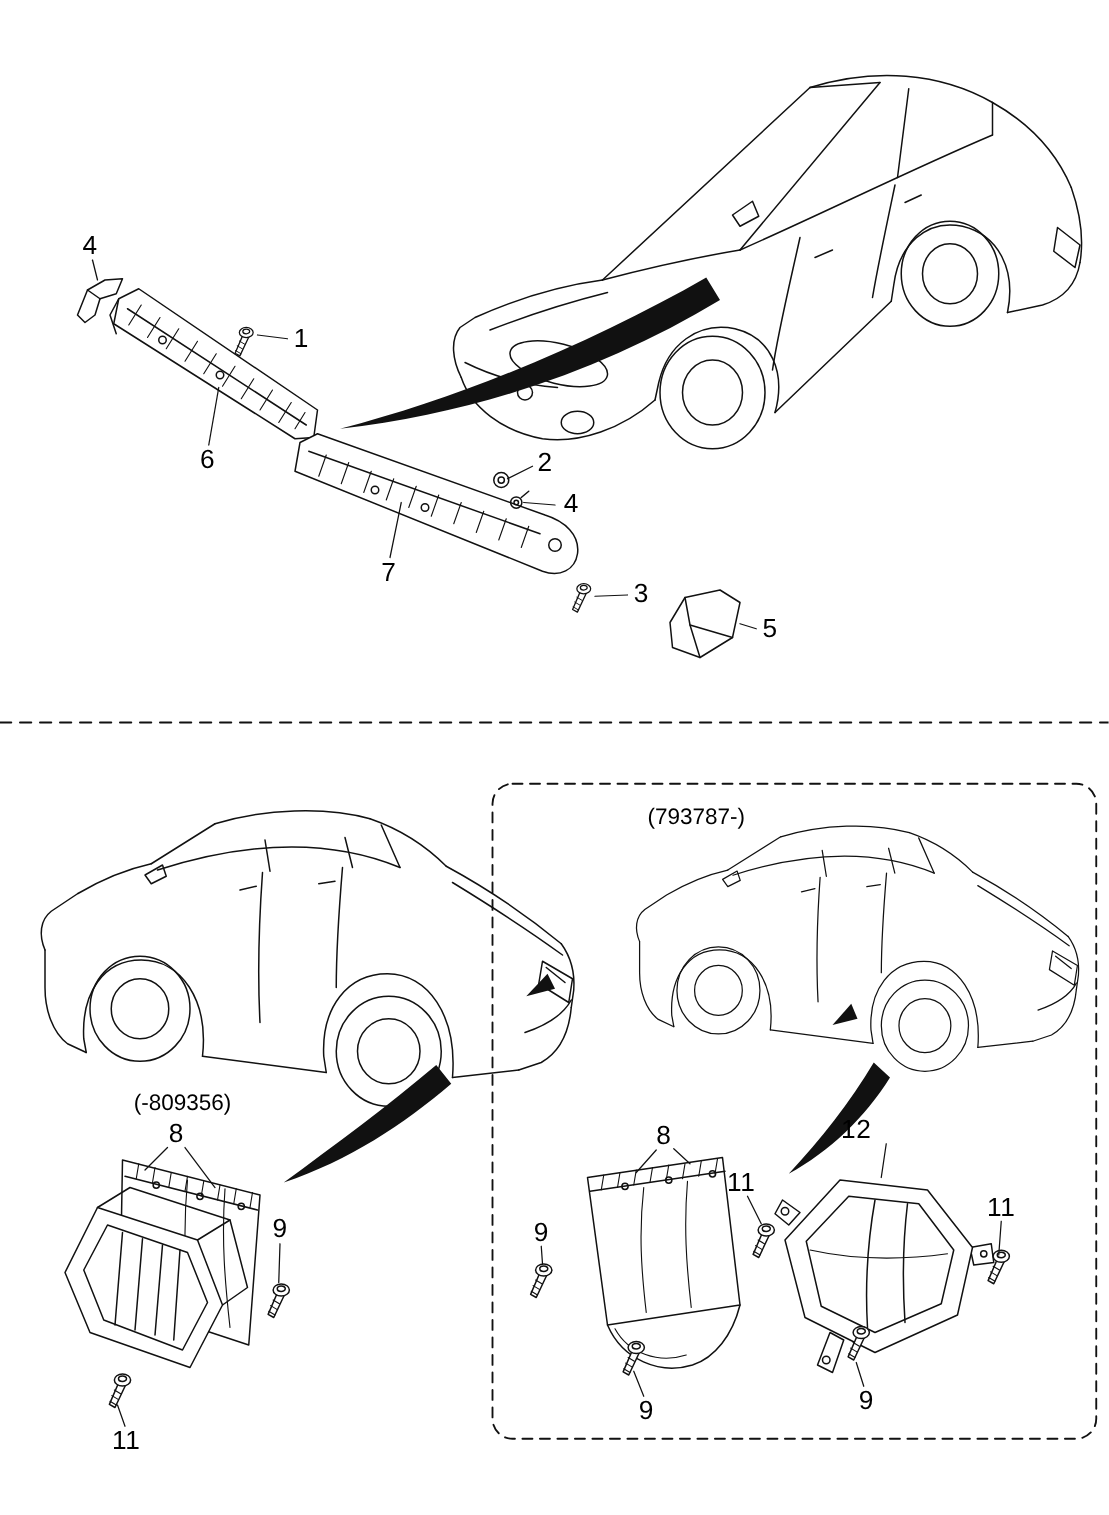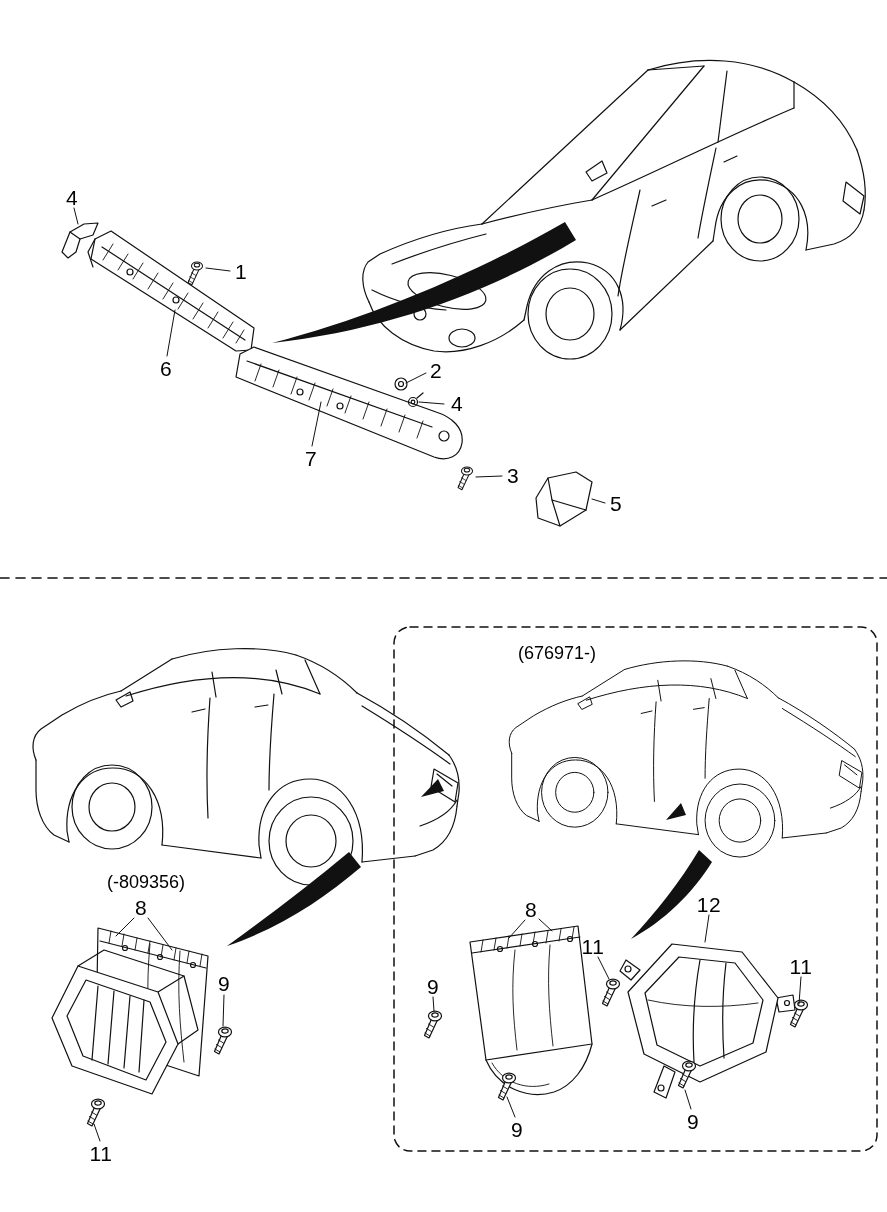--- a/index.html
+++ b/index.html
@@ -262,22 +262,22 @@
 <div class="callout" style="left:457px;top:403px">4</div>
 <div class="callout" style="left:311px;top:458px">7</div>
 <div class="callout" style="left:513px;top:475px">3</div>
 <div class="callout" style="left:616px;top:503px">5</div>
 
 <div class="variant" style="left:146px;top:882px">(-809356)</div>
 <div class="callout" style="left:141px;top:907px">8</div>
 <div class="callout" style="left:224px;top:983px">9</div>
 <div class="callout" style="left:101px;top:1153px">11</div>
 
-<div class="variant" style="left:557px;top:653px">(676971-)</div>
+<div class="variant" style="left:557px;top:653px">(793787-)</div>
 <div class="callout" style="left:531px;top:909px">8</div>
 <div class="callout" style="left:593px;top:946px">11</div>
 <div class="callout" style="left:433px;top:986px">9</div>
 <div class="callout" style="left:517px;top:1129px">9</div>
-<div class="callout" style="left:709px;top:904px">12</div>
+<div class="callout" style="left:685px;top:904px">12</div>
 <div class="callout" style="left:801px;top:966px">11</div>
 <div class="callout" style="left:693px;top:1121px">9</div>
 
 </div>
 
 </body></html>

